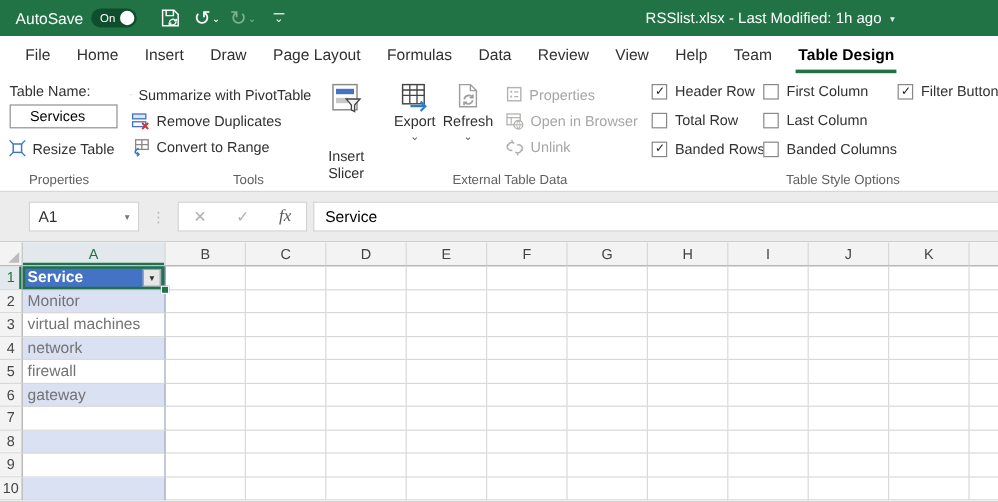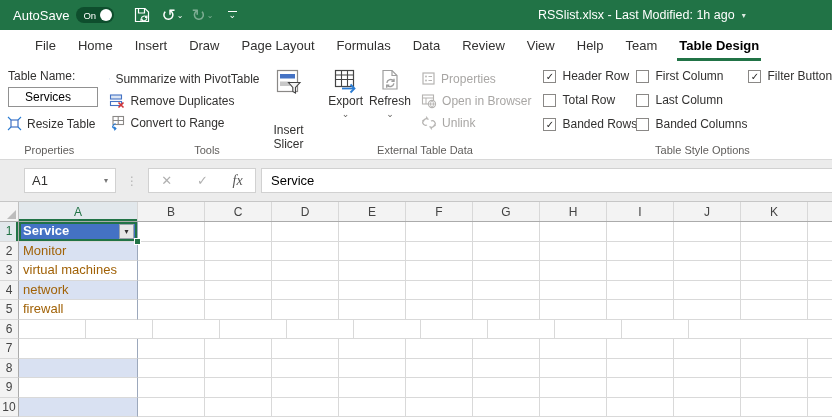--- a/index.html
+++ b/index.html
@@ -19,21 +19,21 @@
   .qat-btn { display:flex; align-items:center; justify-content:center; min-width:24px; height:24px; cursor:pointer; }
   .glyph { font-size:17px; line-height:1; color:#fff; }
   .dim { opacity:.42; }
   .mini-chev { font-size:8px; color:#fff; margin-left:1px; }
   .custom-qat { display:flex; flex-direction:column; align-items:center; }
   .custom-qat .bar { width:9px; border-top:1.4px solid #fff; margin-bottom:-1px; }
   .custom-qat .chev { font-size:9px; color:#fff; line-height:8px; }
   .win-title { position:absolute; left:538px; top:0; height:30px; display:flex; align-items:center; gap:7px; font-size:12.5px; color:#fff; white-space:nowrap; }
   .title-caret { font-size:8px; opacity:.85; }
   
-  .tabrow { height:31px; background:#fff; display:flex; padding-left:24px; }
+  .tabrow { height:31px; background:#fff; display:flex; padding-left:10px; }
   .tab { padding:0 11px; line-height:31px; font-size:13px; color:#323130; cursor:pointer; position:relative; white-space:nowrap; }
   .tab.active { color:#000000; font-weight:700; }
   .tab.active::after { content:""; position:absolute; left:9px; right:9px; bottom:0; height:3px; background:#217346; }
   
   .ribbon { height:99px; display:flex; border-bottom:1px solid #d8d8d8; background:#fff; }
   .group { position:relative; padding-top:5px; }
   .glabel { position:absolute; bottom:3px; left:0; right:0; text-align:center; font-size:11px; color:#605e5c; white-space:nowrap; }
   .vsep { width:1px; background:#e1dfdd; margin:4px 1px 6px 1px; }
   .g1 { width:107px; padding-left:8px; }
   .g1 .tn-label { font-size:12px; margin-top:3px; }
@@ -69,21 +69,21 @@
   .grid { height:216px; background:#fff; }
   .ghead { display:flex; height:20px; background:#f3f3f3; border-bottom:1px solid #ababab; }
   .corner { width:19px; flex:none; border-right:1px solid #c0c0c0; position:relative; cursor:pointer; }
   .corner::after { content:""; position:absolute; right:2px; bottom:2px; border-left:9px solid transparent; border-bottom:9px solid #bcbcbc; }
   .colh { width:67px; flex:none; border-right:1px solid #d8d8d8; text-align:center; line-height:20px; font-size:12px; color:#444; cursor:pointer; }
   .colh.selcol { width:119px; background:#e2e8ec; color:#217346; box-shadow:inset 0 -2px 0 0 #217346; }
   .colh.partial { flex:1; border-right:none; }
   .grow { display:flex; height:19.5px; }
   .rown { width:19px; flex:none; background:#f3f3f3; border-right:1px solid #ababab; border-bottom:1px solid #d8d8d8; text-align:center; line-height:18px; font-size:12px; color:#444; cursor:pointer; }
   .rown.sel { background:#e2e8ec; color:#217346; box-shadow:inset -2px 0 0 0 #217346; }
-  .cellA { width:119px; flex:none; border-right:1px solid #9ca8bc; border-bottom:1px solid #d9d9d9; padding-left:4px; line-height:18px; font-size:13px; color:#a16207; position:relative; white-space:nowrap; overflow:visible; cursor:cell; }
+  .cellA { width:119px; flex:none; border-right:1px solid #9ca8bc; border-bottom:1px solid #d9d9d9; padding-left:4px; line-height:18px; font-size:13px; color:#737373; position:relative; white-space:nowrap; overflow:visible; cursor:cell; }
   .cellA.banded { background:#d9e1f2; }
   .cellA.hdr { background:#4472c4; color:#fff; font-weight:700; }
   .selbox { position:absolute; inset:0; border:2px solid #217346; pointer-events:none; z-index:2; }
   .fill-handle { position:absolute; right:-4px; bottom:-4px; width:7px; height:7px; background:#217346; border:1px solid #fff; z-index:3; }
   .fbtn { position:absolute; right:3px; top:2px; width:15px; height:15px; background:#e7e7e7; border:1px solid #9aa3ad; display:flex; align-items:center; justify-content:center; font-size:8px; color:#333; cursor:pointer; z-index:1; }
   .cell { width:67px; flex:none; border-right:1px solid #d9d9d9; border-bottom:1px solid #d9d9d9; cursor:cell; }
   .cell.partial { flex:1; border-right:none; }
   svg { display:block; }
 </style>
 </head>
@@ -402,20 +402,21 @@
           <div class="cell"></div>
           <div class="cell"></div>
           <div class="cell"></div>
           <div class="cell"></div>
           <div class="cell"></div>
           <div class="cell"></div>
           <div class="cell partial"></div>
         </div>
         <div class="grow">
           <div class="rown">6</div>
+          <div class="cellA banded"><span>gateway</span></div>
           <div class="cell"></div>
           <div class="cell"></div>
           <div class="cell"></div>
           <div class="cell"></div>
           <div class="cell"></div>
           <div class="cell"></div>
           <div class="cell"></div>
           <div class="cell"></div>
           <div class="cell"></div>
           <div class="cell"></div>

